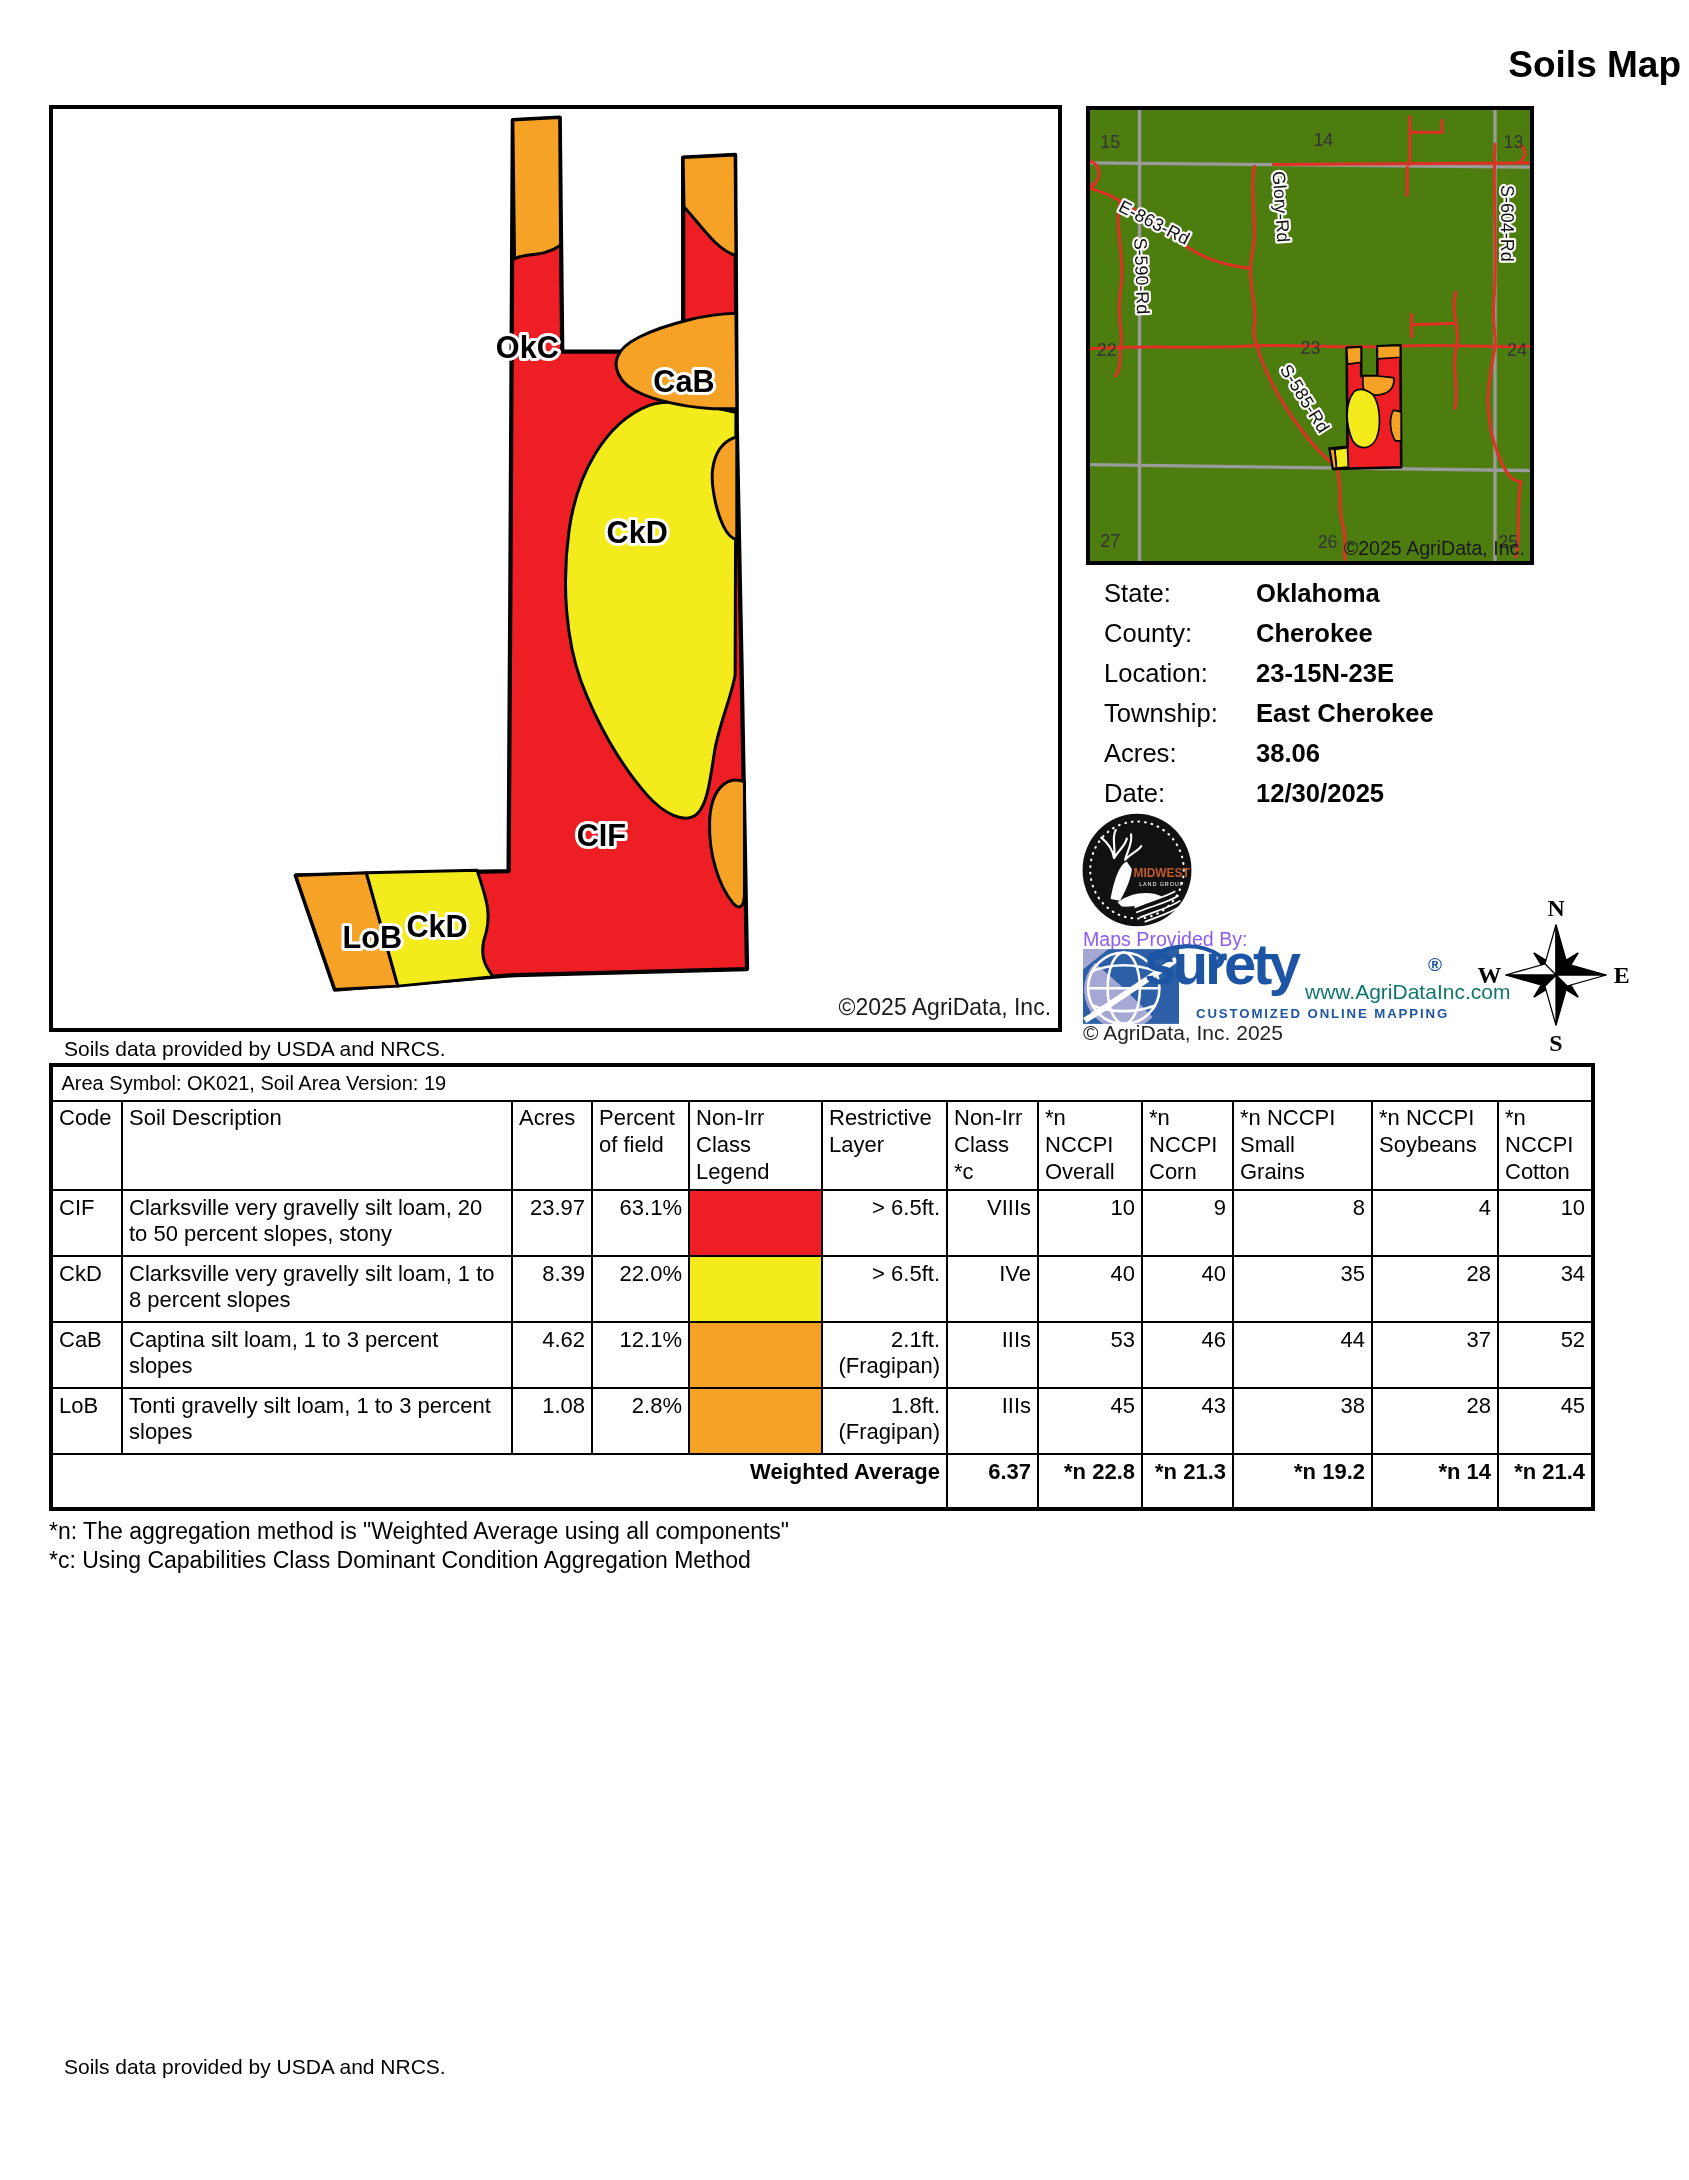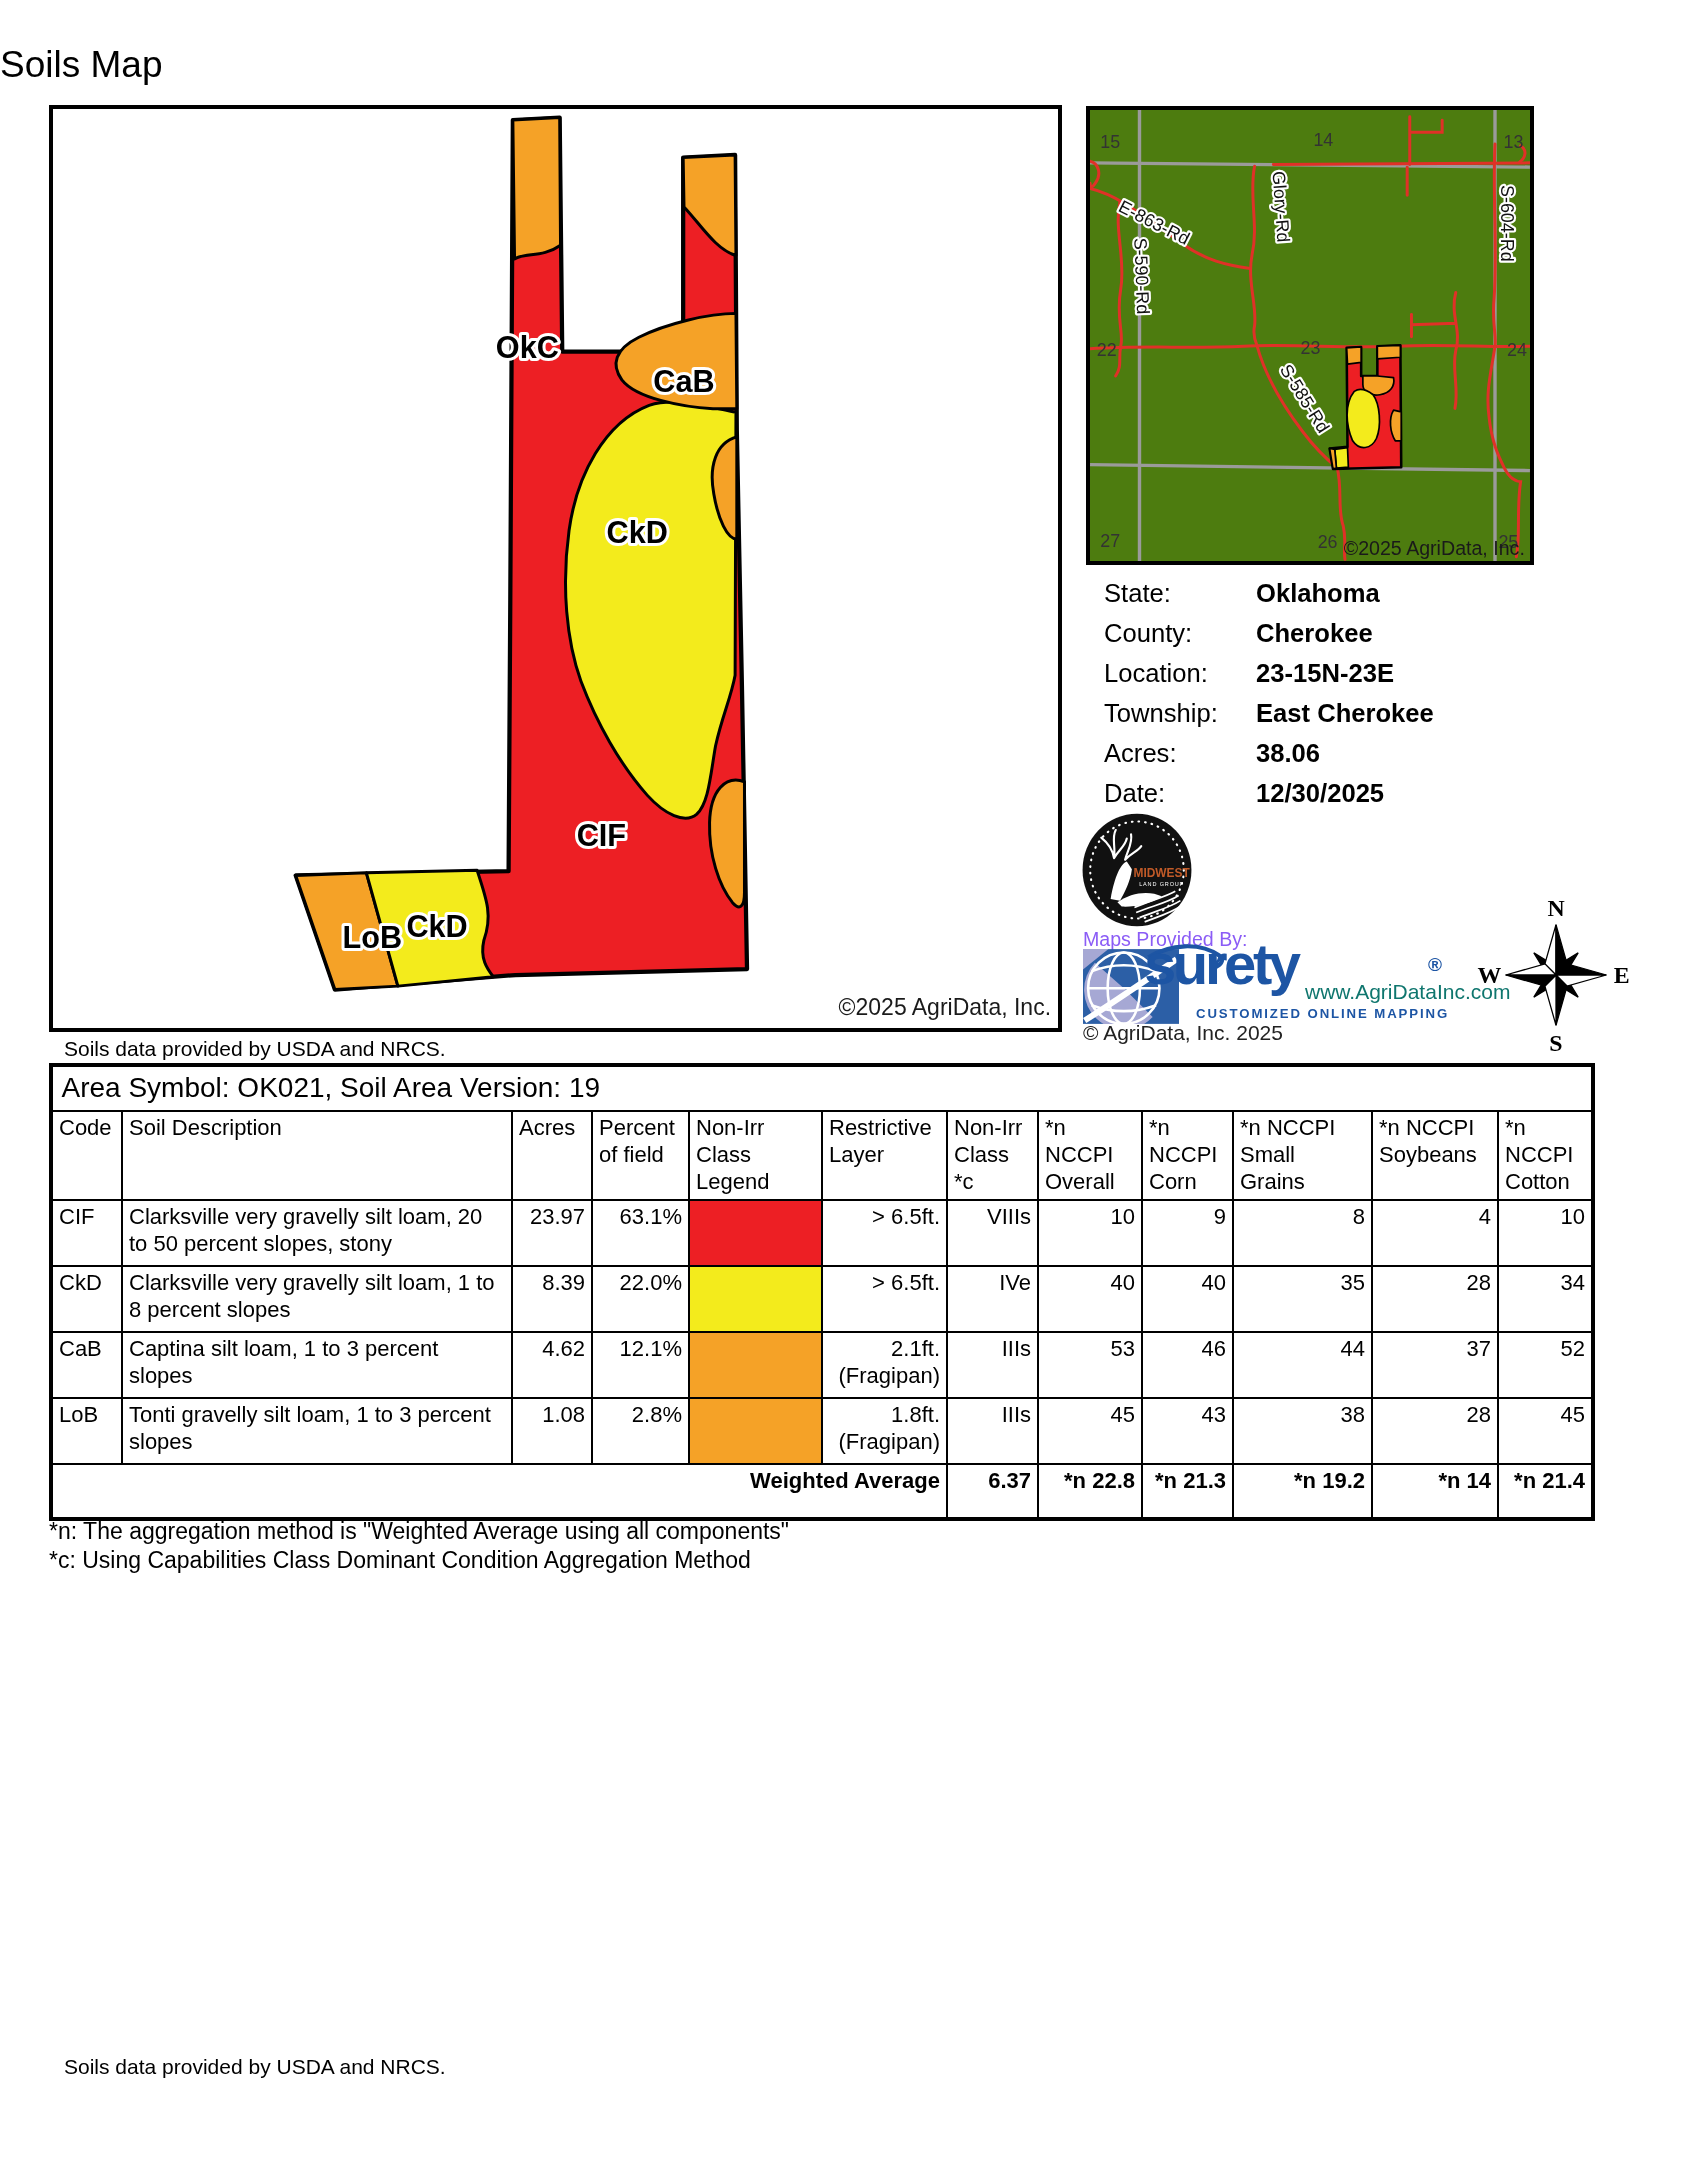--- a/index.html
+++ b/index.html
@@ -1,19 +1,19 @@
 <!DOCTYPE html>
 <html style="font-size:13.6px"><head>
 <meta charset="utf-8">
 <style>
   * { margin:0; padding:0; box-sizing:border-box; }
   html,body { background:#fff; }
   body { width:1689px; height:2181px; position:relative; font-family:"Liberation Sans", sans-serif; color:#000; }
   .abs { position:absolute; }
-  #page-title { left:0; right:8px; top:44px; text-align:left; font-size:37px; font-weight:normal; }
+  #page-title { left:0; right:8px; top:44px; text-align:right; font-size:37px; font-weight:bold; }
   
   #main-map-frame { left:49px; top:105px; width:1013px; height:927px; border:4.3px solid #000; background:#fff; }
   #inset-frame { left:1086px; top:106px; width:448px; height:459px; border:4.3px solid #000; background:#4d7c0f; overflow:hidden; }
   .caption { font-size:21px; }
   #caption-under-map { left:64px; top:1037px; }
   #caption-bottom { left:64px; top:2055px; }
   
   #info-block { left:1088px; top:579px;margin-left:16px; }
   .info-row { display:flex; height:40px; font-size:25.6px; }
   .info-label { width:152px; }
@@ -27,21 +27,21 @@
   #agridata-copyright { left:1083px; top:1021px; font-size:21px; color:#222; }
   #agridata-website { left:1305px; top:980px; font-size:21px; color:#0f766e; }
   #globe-logo { left:1083px; top:949px; }
   #swoosh-out { left:1141px; top:937px; }
   #compass { left:1475px; top:894px; }
   .compass-letter { font-family:"Liberation Serif", serif; font-size:28px; font-weight:600; }
   
   #soil-table-wrap { left:49px; top:1063px; }
   table#soil-table { border-collapse:collapse; table-layout:fixed; width:1542px; border:4.3px solid #000; }
   #soil-table td, #soil-table th { border:2.6px solid #000; font-size:22px; font-weight:normal; vertical-align:top; padding:3.4px 6px; text-align:left; line-height:1.22; }
-  #soil-table .r-area td { font-size:28px; padding:4.3px 8.5px; height:34px; }
+  #soil-table .r-area td { font-size:20px; padding:4.3px 8.5px; height:34px; }
   #soil-table .r-head th { height:89px; }
   #soil-table .r-data td { height:66px; }
   #soil-table td.num { text-align:right; }
   #soil-table td.prewrap { white-space:pre-line; text-align:right; }
   #soil-table .r-wavg td { height:55px; font-weight:bold; }
   #soil-table .r-wavg .wavg-label { text-align:right; }
   .footnote { left:49px; font-size:23px; }
   svg text { font-family:"Liberation Sans", sans-serif; }
   .halo { paint-order:stroke; stroke:#fff; stroke-width:7px; stroke-linejoin:round; font-weight:600; }
   .halo-sm { paint-order:stroke; stroke:#fff; stroke-width:5px; stroke-linejoin:round; }

